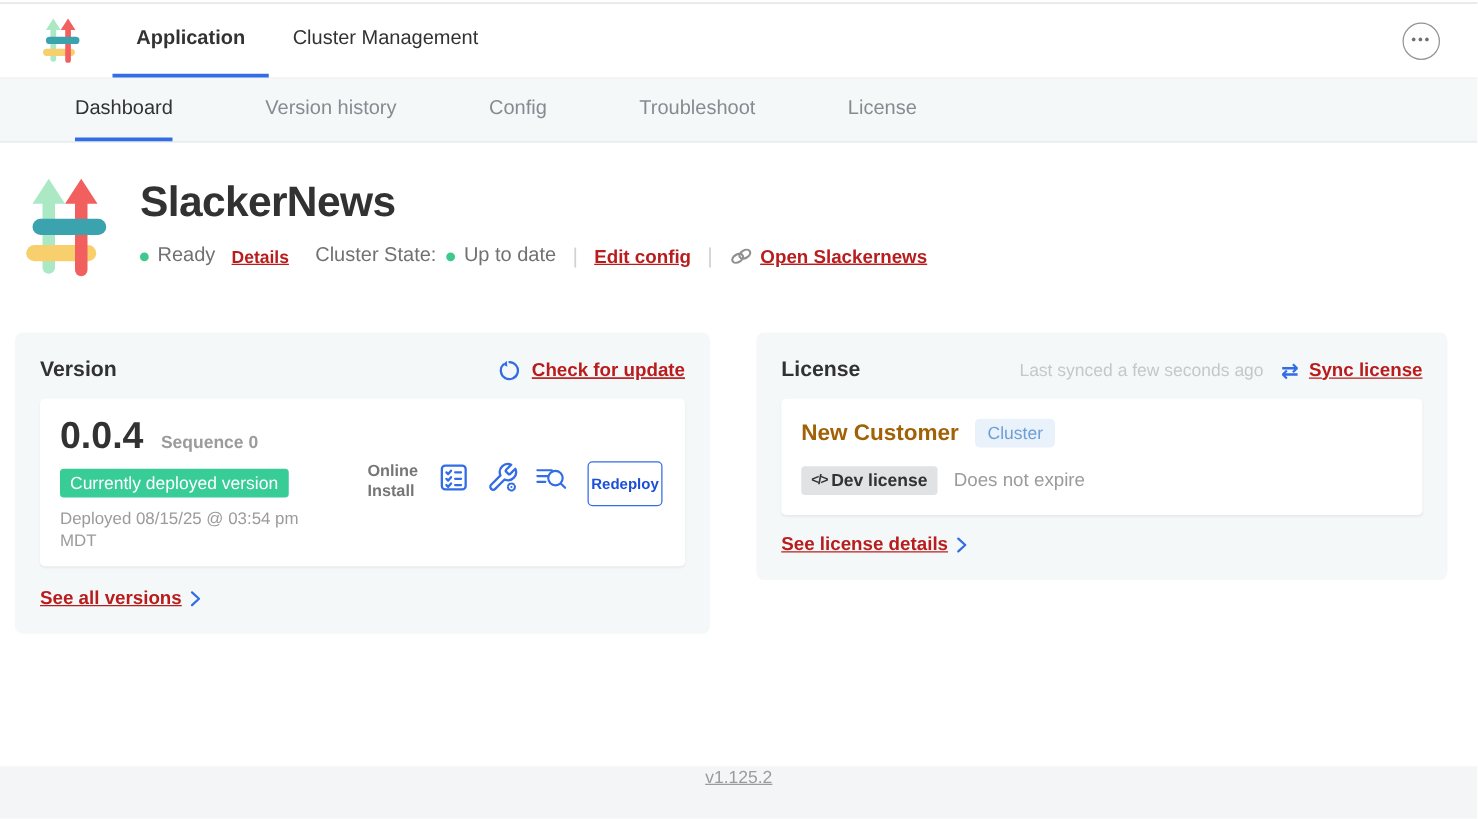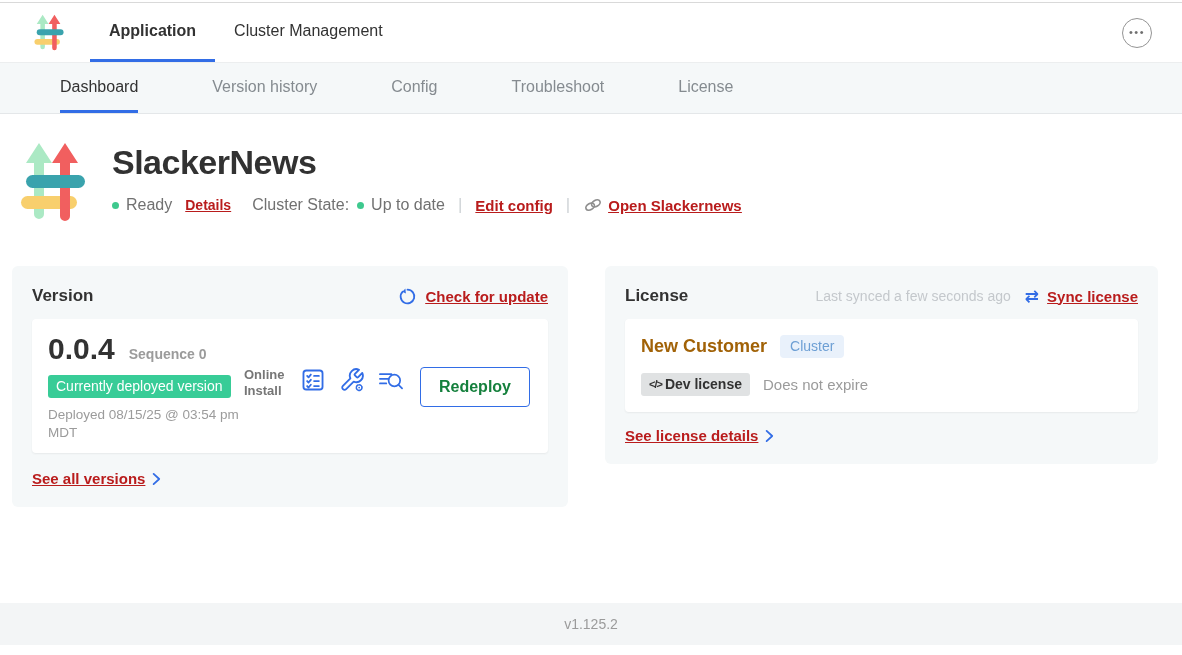--- a/index.html
+++ b/index.html
@@ -78,22 +78,22 @@
   .seq { font-size:14px; }
   .badge-green {
     display:inline-block; margin-top:9px; background:#38cc97; color:#fff;
     font-size:14px; padding:3px 8px 4px; border-radius:3px;
   }
   .deployed { margin-top:8px; font-size:13.5px; color:#9b9b9b; max-width:218px; line-height:1.3; }
   .ver-right { margin-left:auto; display:flex; align-items:flex-start; gap:13px; padding-right:2px; }
   .install-type { font-size:13px; font-weight:bold; color:#767676; width:43px; line-height:1.25; }
   .icon-btn { width:26px; height:26px; display:flex; align-items:center; justify-content:center; cursor:pointer; }
   .redeploy-btn {
-    border:1px solid #326de6; color:#15803d; background:#fff; font-weight:bold;
-    font-size:16px; padding:10px 18px; border-radius:4px; cursor:pointer;
+    border:1px solid #326de6; color:#1d4ed8; background:#fff; font-weight:bold;
+    font-size:12px; padding:10px 2px; border-radius:4px; cursor:pointer;
     font-family:inherit; margin-left:3px;
   }
   .card-link-row { margin-top:17px; display:flex; align-items:center; gap:7px; }
 
   
   .last-synced { font-size:14px; color:#c4c8cc; margin-right:6px; }
   .sync-glyph { color:#326de6; font-size:17px; font-weight:bold; line-height:1; }
   .license-inner { padding:16px; }
   .cust-row { display:flex; align-items:center; }
   .cust-name { font-size:18px; font-weight:bold; color:#a16207; }
@@ -104,23 +104,23 @@
   .lic-row { margin-top:15px; display:flex; align-items:center; }
   .badge-devlicense {
     background:#e0e2e3; color:#323232; font-size:14px; font-weight:bold;
     padding:3px 8px 4px; border-radius:3px; display:flex; align-items:center; gap:3px;
   }
   .code-glyph { font-size:11px; font-weight:bold; letter-spacing:-1px; }
   .expiry { margin-left:13px; font-size:15px; color:#9b9b9b; }
 
   
   .footer {
-    position:absolute; left:0; right:0; bottom:10px; height:42px; background:#f3f5f6;
-    display:flex; align-items:center; justify-content:center;
-    font-size:14px; color:#9b9b9b;
+    position:absolute; left:0; right:0; bottom:0; height:42px; background:#f3f5f6;
+    display:flex; justify-content:center;
+    font-size:14px; color:#9b9b9b;text-decoration:underline;
   }
 </style>
 </head>
 <body>
 
 <div class="top-hairline"></div>
 
 <header class="topbar">
   <svg class="logo-small" viewBox="0 0 66 84">
     <path fill="#abe9c4" d="M19 2 L32 22 L24 22 L24 73 a5 5 0 0 1 -10 0 L14 22 L6 22 Z"></path>

